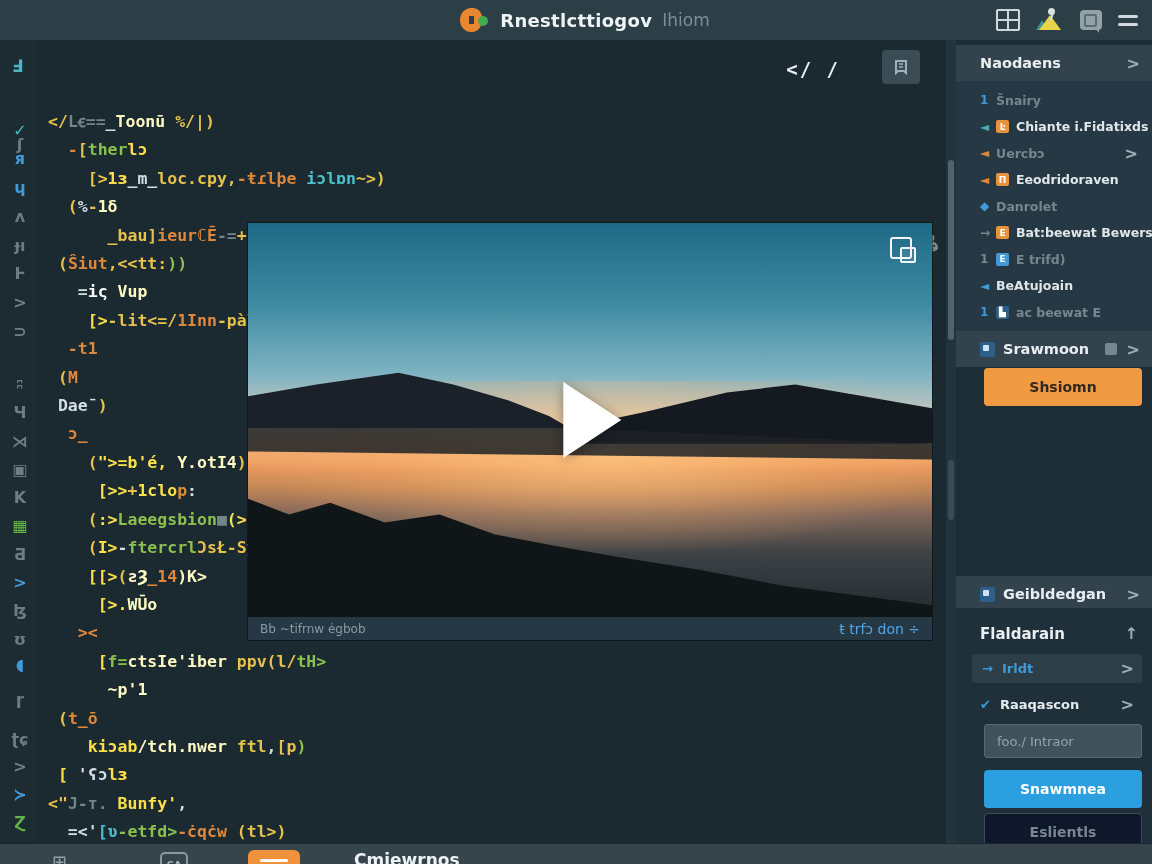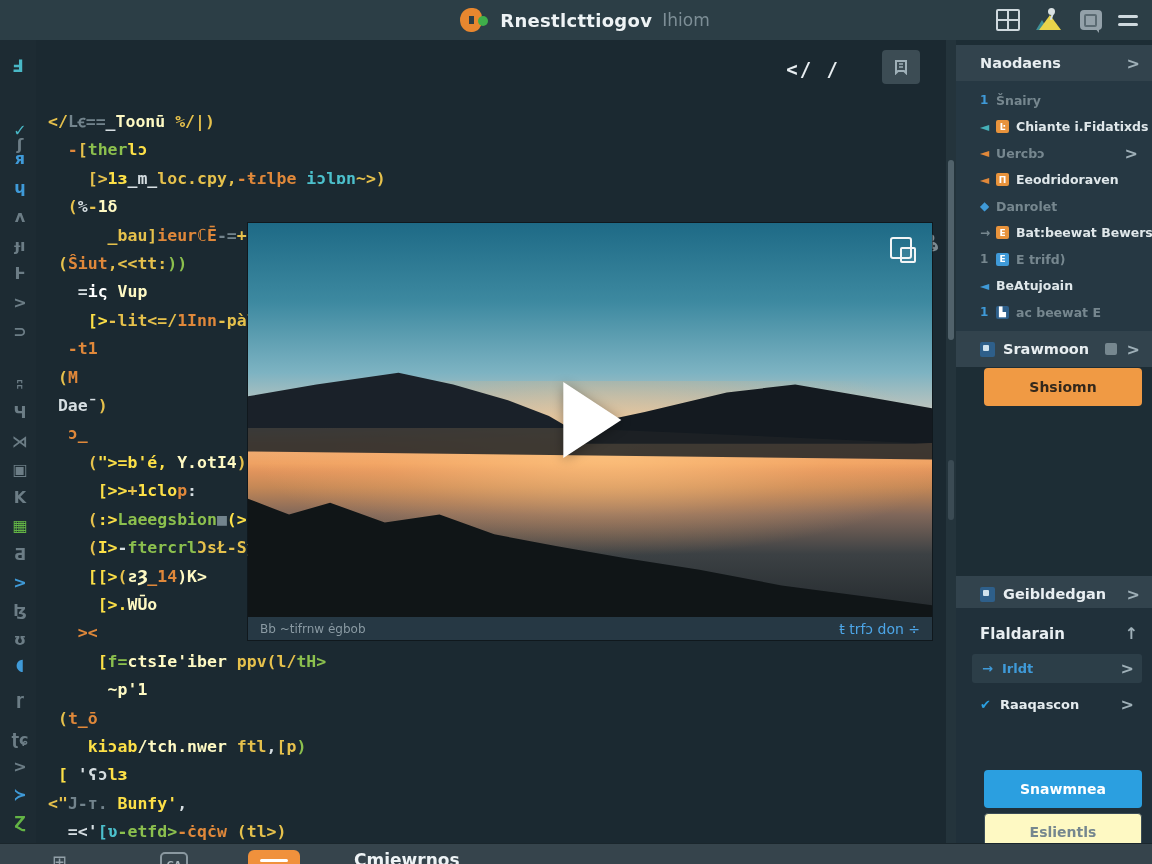--- a/index.html
+++ b/index.html
@@ -115,21 +115,21 @@
   .sq-or{background:#e8933c;} .sq-bl{background:#3f9ad8;} .sq-nv{background:#2e5f8a;}
 
   .mini-sq{width:12px;height:12px;background:#76878f;border-radius:2px;margin-right:10px;}
   .hdr-ic{width:15px;height:15px;border-radius:2px;background:#2e5f8a;position:relative;}
   .hdr-ic:before{content:"";position:absolute;left:3px;top:3px;width:6px;height:6px;background:#cfe2ee;border-radius:1px;}
 
   .btn{position:absolute;left:28px;width:158px;height:38px;border-radius:4px;display:flex;
        align-items:center;justify-content:center;font-size:14px;font-weight:bold;box-sizing:border-box;}
   .btn-orange{background:#f09a44;color:#33281c;}
   .btn-blue{background:#2b9fe0;color:#fff;}
-  .btn-dark{background:#fef9c3;color:#76878f;border:1px solid #3c4d57;}
+  .btn-dark{background:#0f172a;color:#76878f;border:1px solid #3c4d57;}
 
   .sec4{position:absolute;left:0;top:568px;width:196px;height:235px;background:#20303a;}
   .sec4-h{position:absolute;left:24px;top:16px;right:14px;display:flex;align-items:center;}
   .sec4-h .t{font-size:15px;font-weight:bold;color:#e8eef1;flex:1;}
   .uparrow{color:#9fb0b8;font-size:16px;font-weight:bold;}
   .row{position:absolute;left:24px;right:10px;height:29px;display:flex;align-items:center;font-size:13px;font-weight:bold;}
   .rowbox{background:#2c3e48;border-radius:3px;left:16px;padding-left:10px;}
   .row .ic{width:20px;font-size:13px;}
   .row .lbl{flex:1;}
   .row .chev{margin-right:8px;}
@@ -331,20 +331,23 @@
         <div class="row rowbox" style="top:46px;">
           <span class="ic" style="color:#3f9ad8;">→</span>
           <span class="lbl" style="color:#3f9ad8;">Irldt</span>
           <span class="chev">&gt;</span>
         </div>
         <div class="row" style="top:82px;left:24px;">
           <span class="ic" style="color:#2b9fe0;">✔</span>
           <span class="lbl" style="color:#e4ebee;">Raaqascon</span>
           <span class="chev">&gt;</span>
         </div>
+        <div class="input" style="top:116px;">
+          <span>foo./ Intraor</span>
+        </div>
         <div class="btn btn-blue" style="top:162px;">Snawmnea</div>
         <div class="btn btn-dark" style="top:205px;">Eslientls</div>
       </div>
     </div>
   </div>
 
   <div class="bottombar">
     <div class="bb-grid">⊞</div>
     <div class="bb-badge">GA</div>
     <div class="bb-orange"></div>

